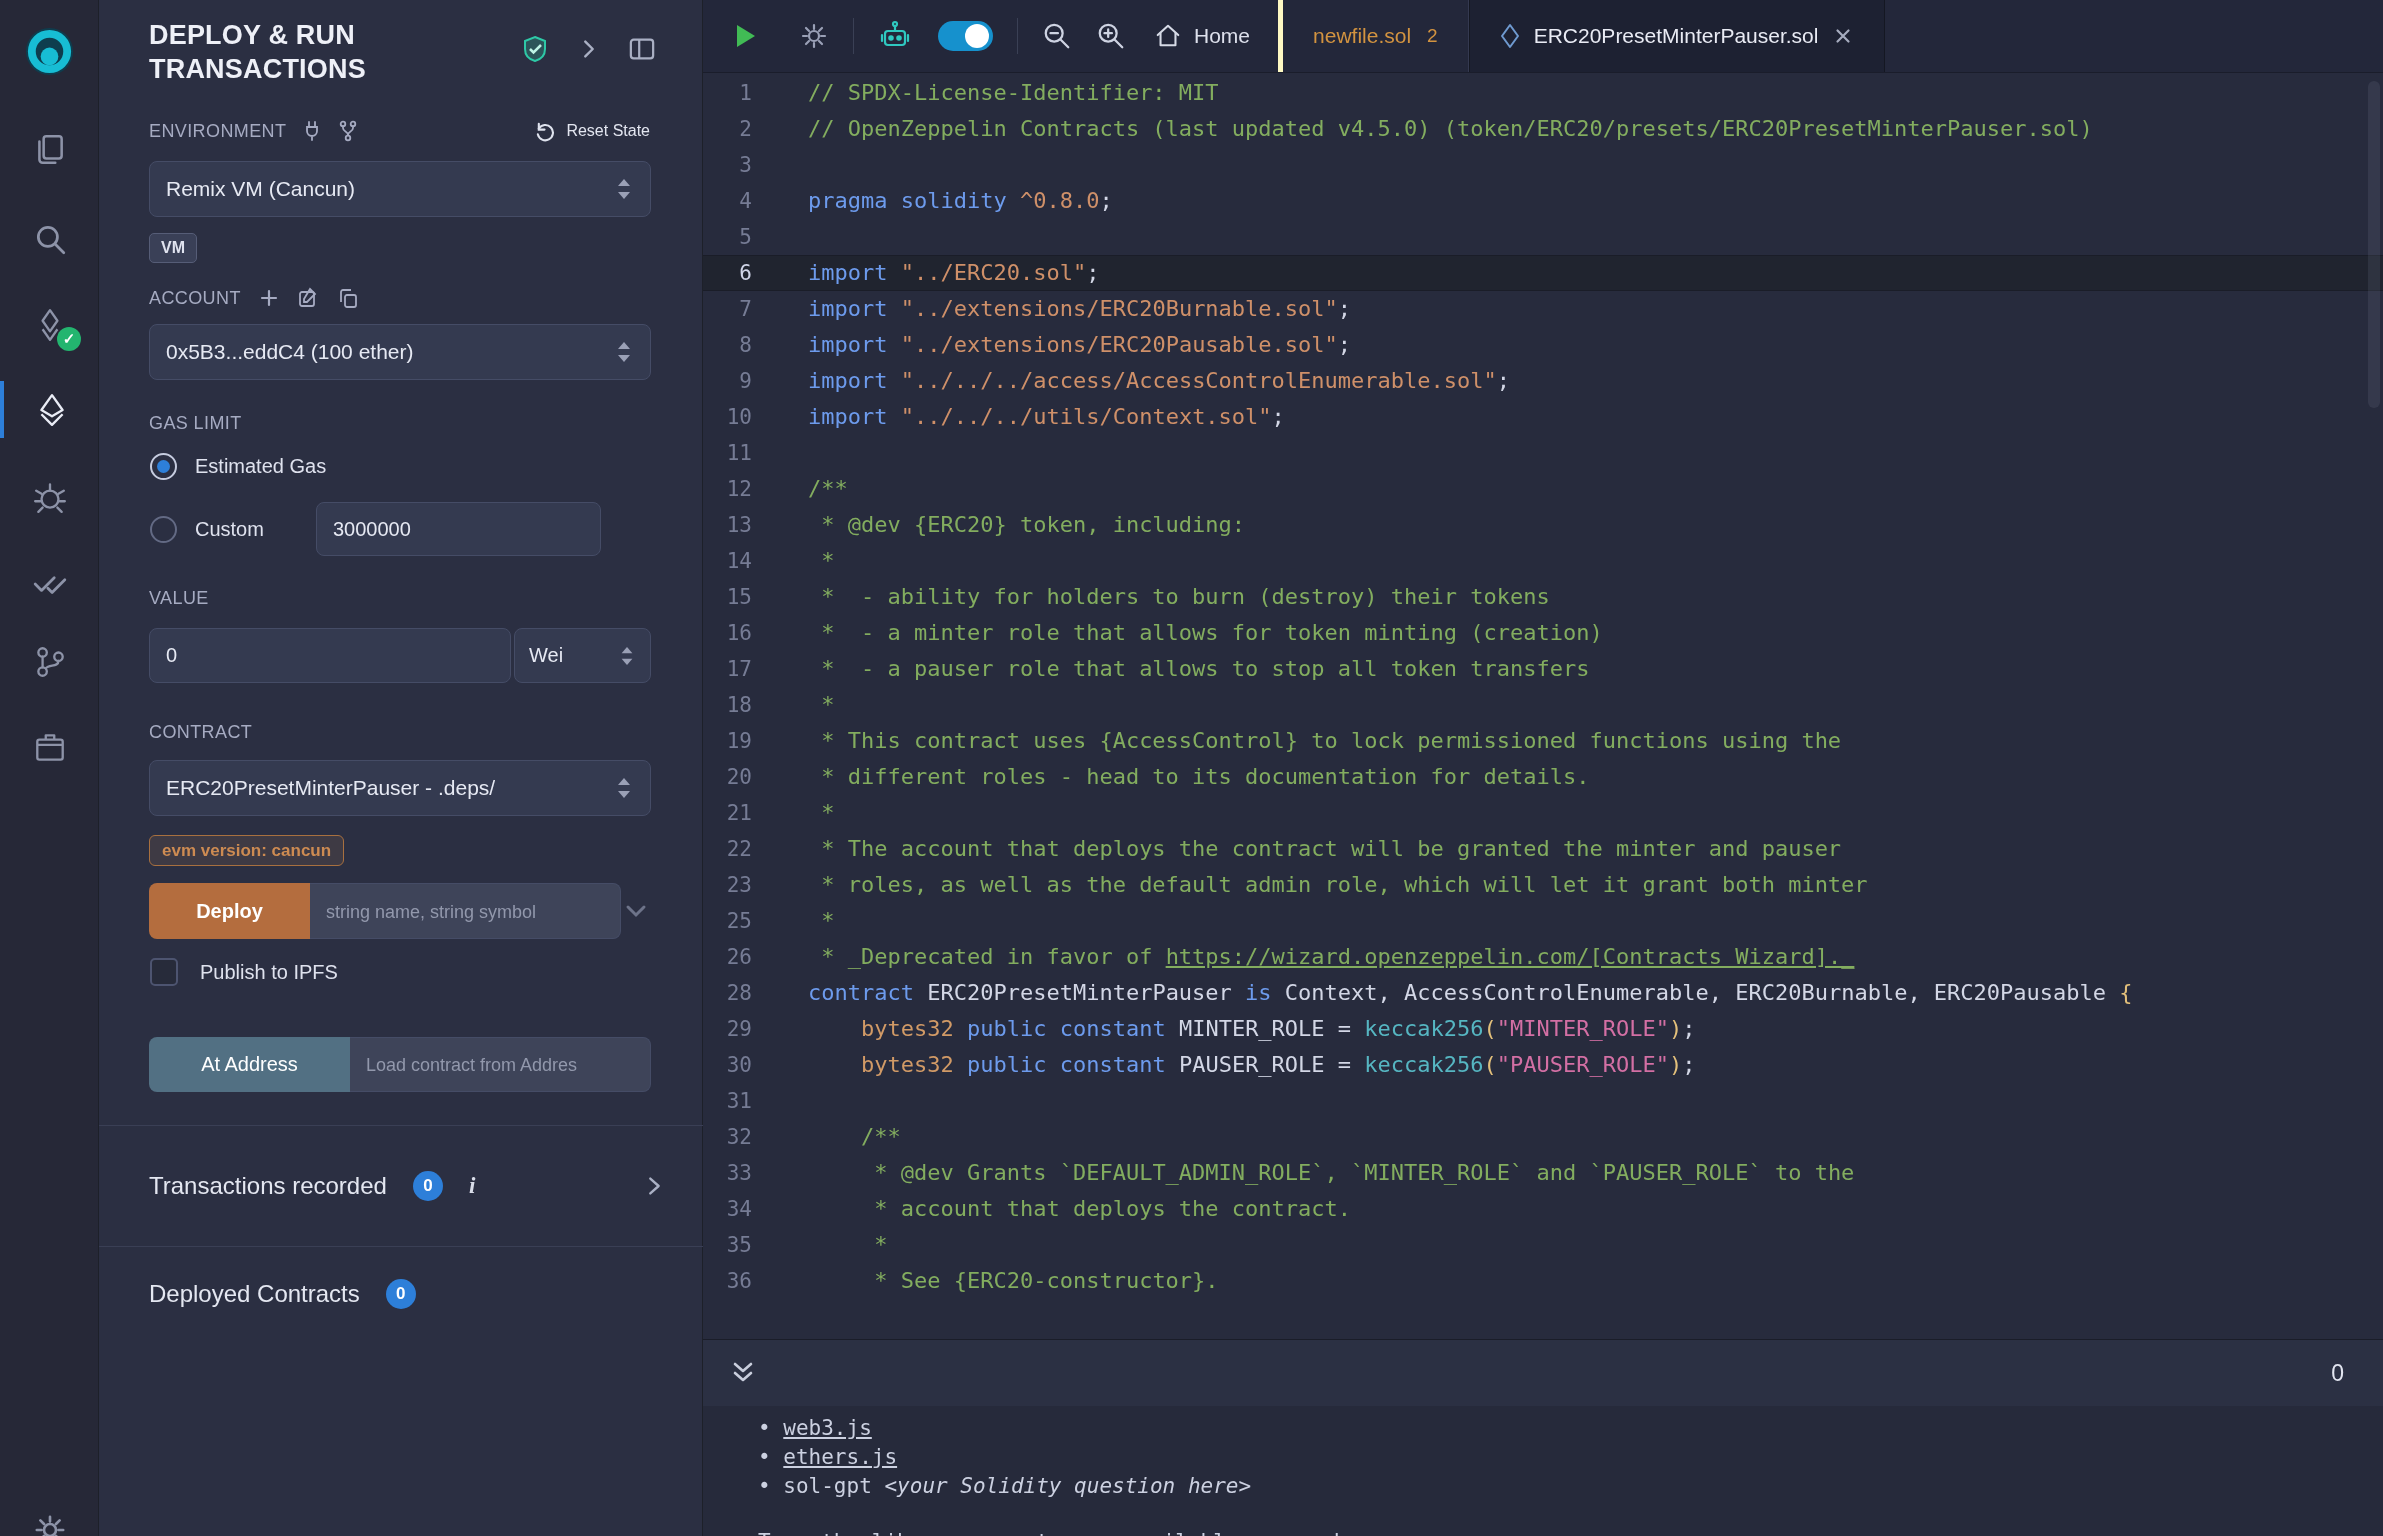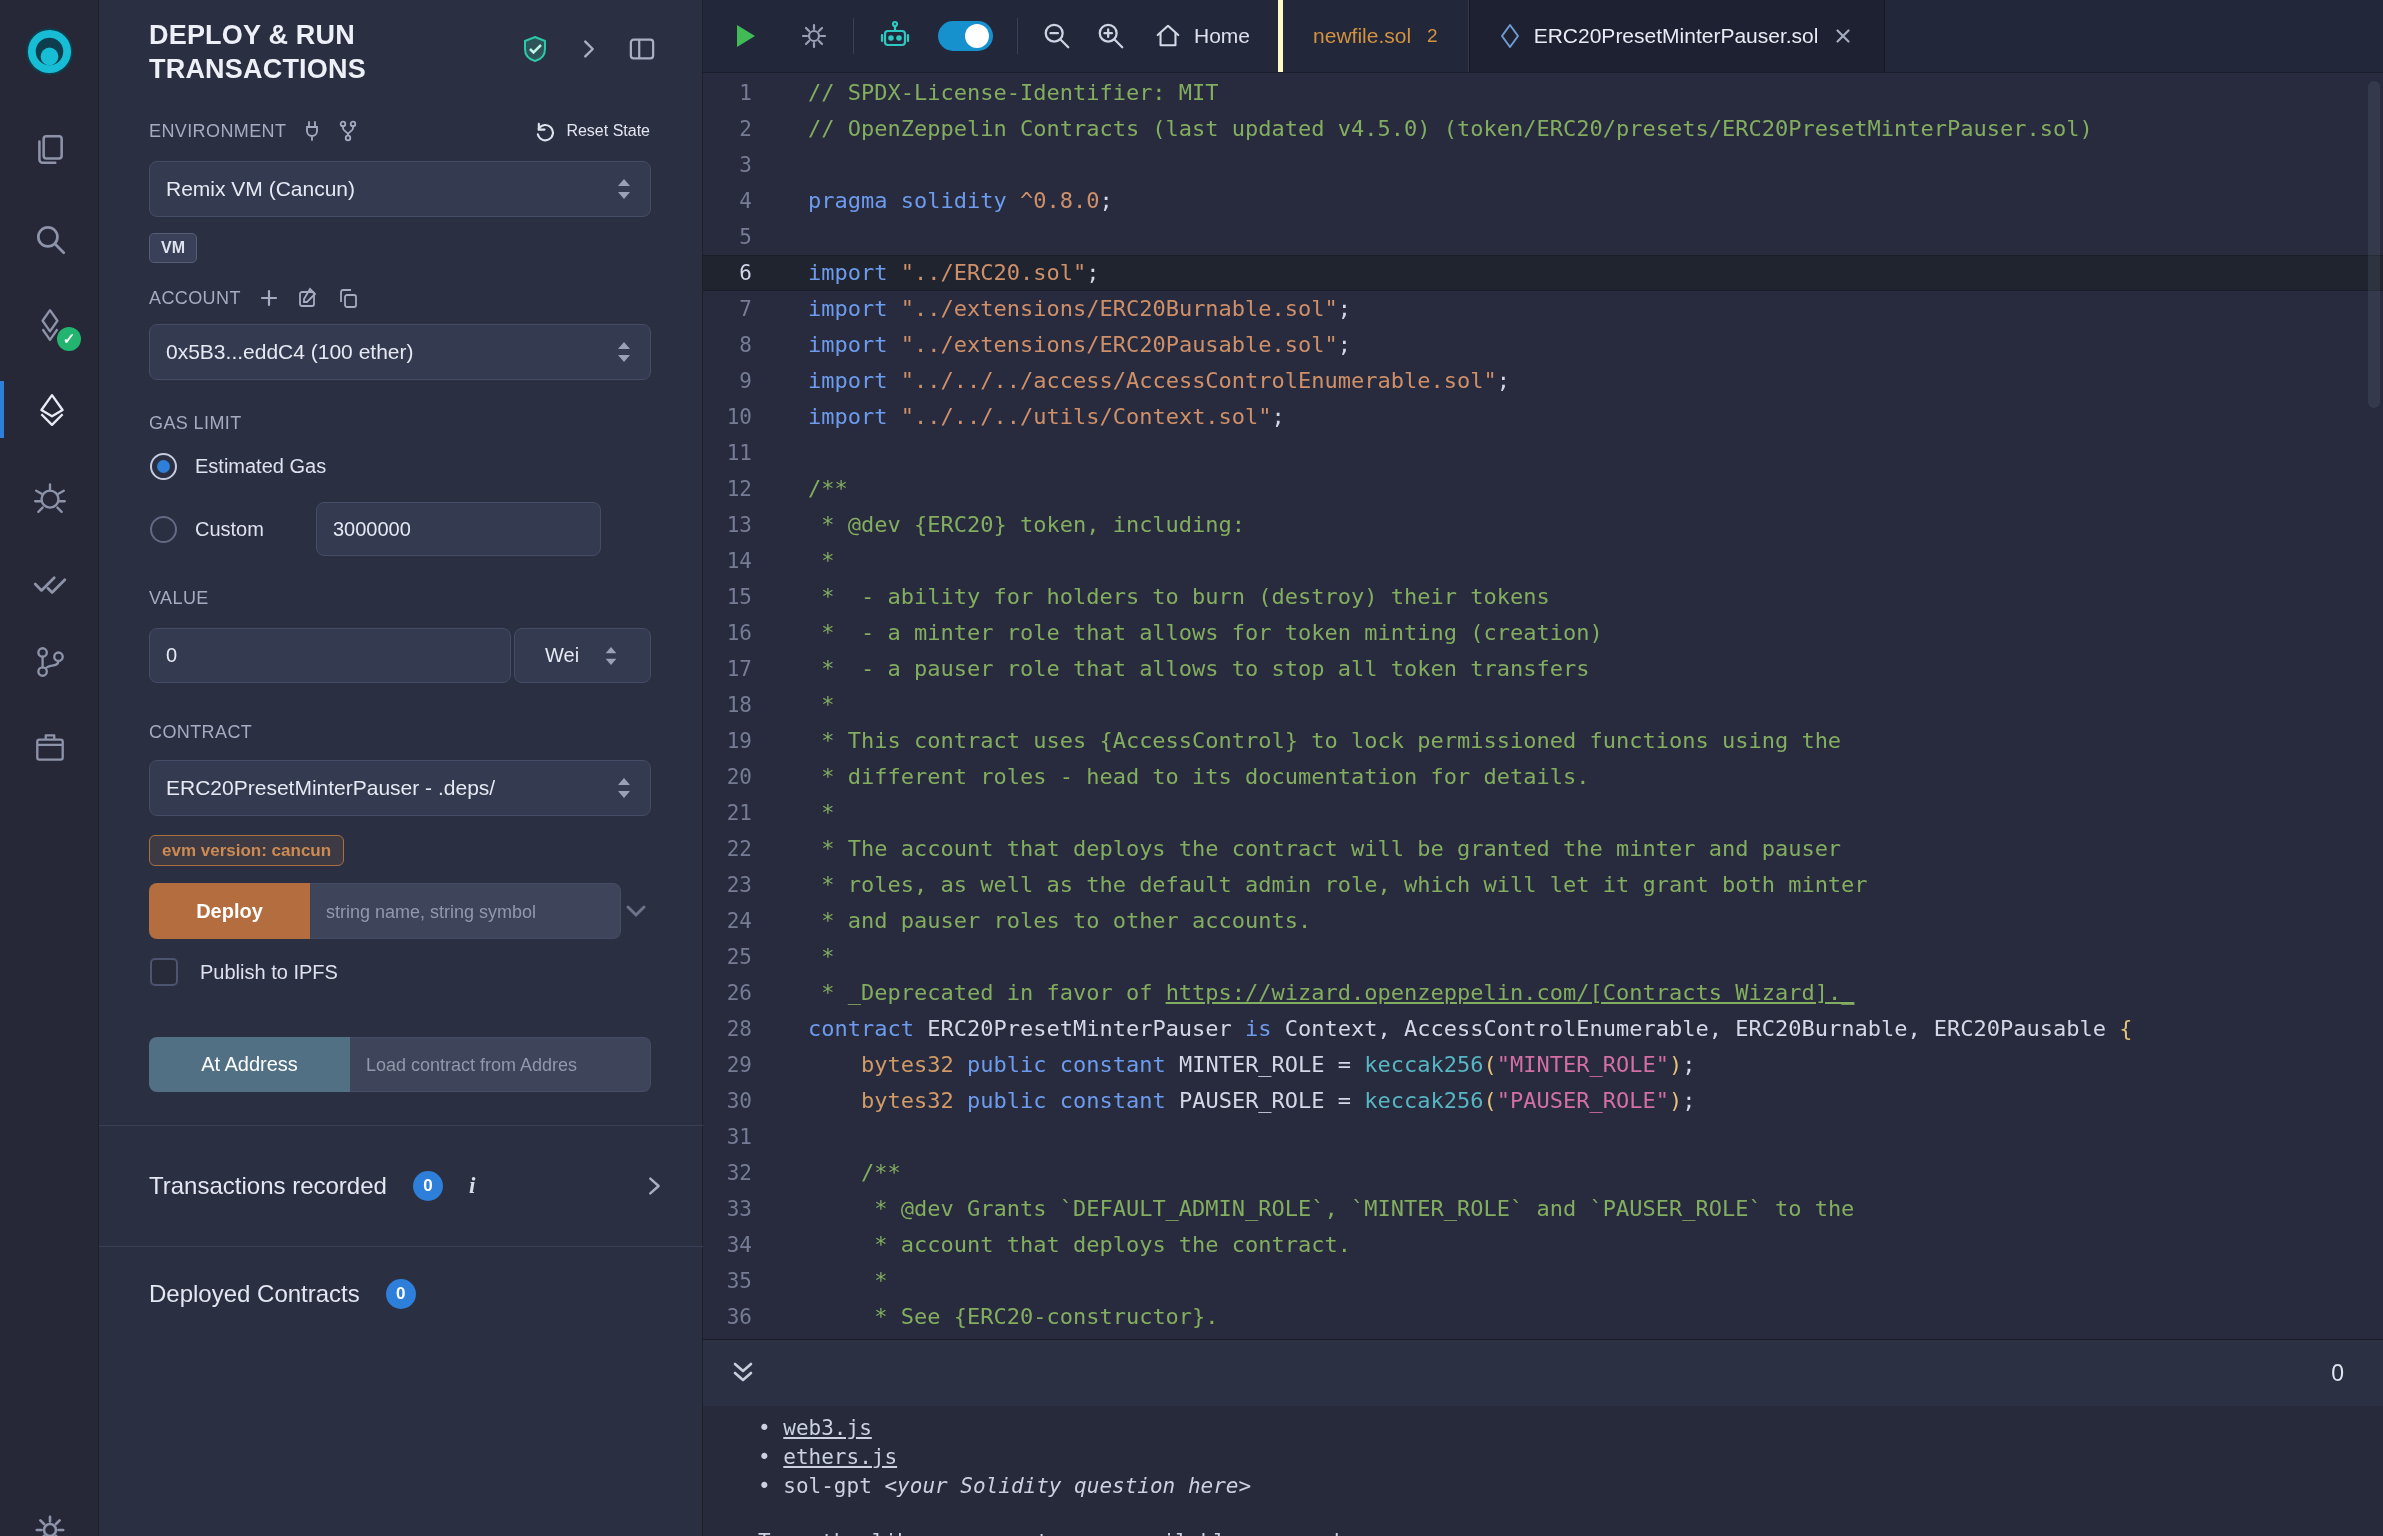--- a/index.html
+++ b/index.html
@@ -42,21 +42,21 @@
   .radio-row2{left:51px;top:516px;gap:18px}
   .radio{width:27px;height:27px;border-radius:50%;border:2px solid #636a84;background:var(--panel);position:relative;cursor:pointer;flex:none}
   .radio.checked{border-color:#c6ccdf}
   .radio.checked::after{content:"";position:absolute;left:5px;top:5px;width:13px;height:13px;border-radius:50%;background:var(--blue)}
   .opt-label{font-size:20px;color:#dfe2ee}
   .text-input{background:var(--input-bg);border:1px solid var(--input-border);border-radius:8px;color:var(--text);font-size:20px;padding:8px 16px;font-family:"Liberation Sans",sans-serif;outline:none}
   .text-input::placeholder{color:var(--muted2);font-size:18px}
   .custom-input{position:absolute;left:217px;top:502px;width:285px;height:54px}
   .value-label{position:absolute;left:50px;top:588px}
   .value-input{position:absolute;left:50px;top:628px;width:362px;height:55px}
-  .wei-box{position:absolute;left:415px;top:628px;width:137px;height:55px;background:var(--input-bg);border:1px solid var(--input-border);border-radius:8px;display:flex;align-items:center;padding:0 30px;font-size:20px;cursor:pointer}
+  .wei-box{position:absolute;left:415px;top:628px;width:137px;height:55px;background:var(--input-bg);border:1px solid var(--input-border);border-radius:8px;display:flex;align-items:center;padding:0 14px;font-size:20px;cursor:pointer}
   .wei-box .stepper{margin-left:auto}
   .contract-label{position:absolute;left:50px;top:722px}
   .contract-select{left:50px;top:760px;width:502px;height:56px}
   .contract-select .txt{white-space:nowrap;overflow:hidden;max-width:436px}
   .evm-badge{position:absolute;left:50px;top:835px;height:31px;padding:0 12px;display:flex;align-items:center;border:1px solid #a8703f;border-radius:6px;background:rgba(205,139,82,.12);color:var(--evm-orange);font-size:17px;font-weight:700}
   .deploy-row{left:50px;top:883px;width:502px;height:56px}
   .btn{display:flex;align-items:center;justify-content:center;font-size:20px;color:#fff;cursor:pointer;flex:none}
   .deploy-btn{width:161px;height:56px;background:var(--orange-btn);border-radius:8px 0 0 8px;font-weight:600}
   .deploy-input{width:311px;height:56px;background:var(--input-bg2);border:1px solid var(--input-border);border-left:none;border-radius:0 8px 8px 0}
   .row-chev{width:30px;display:flex;justify-content:center;cursor:pointer}
@@ -409,21 +409,20 @@
         <div class="code-line"><span class="gutter">14</span><span class="code-text"><span class="tk-c"> *</span></span></div>
         <div class="code-line"><span class="gutter">15</span><span class="code-text"><span class="tk-c"> *  - ability for holders to burn (destroy) their tokens</span></span></div>
         <div class="code-line"><span class="gutter">16</span><span class="code-text"><span class="tk-c"> *  - a minter role that allows for token minting (creation)</span></span></div>
         <div class="code-line"><span class="gutter">17</span><span class="code-text"><span class="tk-c"> *  - a pauser role that allows to stop all token transfers</span></span></div>
         <div class="code-line"><span class="gutter">18</span><span class="code-text"><span class="tk-c"> *</span></span></div>
         <div class="code-line"><span class="gutter">19</span><span class="code-text"><span class="tk-c"> * This contract uses {AccessControl} to lock permissioned functions using the</span></span></div>
         <div class="code-line"><span class="gutter">20</span><span class="code-text"><span class="tk-c"> * different roles - head to its documentation for details.</span></span></div>
         <div class="code-line"><span class="gutter">21</span><span class="code-text"><span class="tk-c"> *</span></span></div>
         <div class="code-line"><span class="gutter">22</span><span class="code-text"><span class="tk-c"> * The account that deploys the contract will be granted the minter and pauser</span></span></div>
         <div class="code-line"><span class="gutter">23</span><span class="code-text"><span class="tk-c"> * roles, as well as the default admin role, which will let it grant both minter</span></span></div>
-        <div class="code-line"><span class="gutter">24</span><span class="code-text"><span class="tk-c"> * and pauser roles to other accounts.</span></span></div>
         <div class="code-line"><span class="gutter">25</span><span class="code-text"><span class="tk-c"> *</span></span></div>
         <div class="code-line"><span class="gutter">26</span><span class="code-text"><span class="tk-c"> * _Deprecated in favor of </span><span class="tk-u">https://wizard.openzeppelin.com/[Contracts Wizard]._</span></span></div>
         <div class="code-line"><span class="gutter">28</span><span class="code-text"><span class="tk-k">contract</span><span class="tk-d"> ERC20PresetMinterPauser </span><span class="tk-k">is</span><span class="tk-d"> Context, AccessControlEnumerable, ERC20Burnable, ERC20Pausable </span><span class="tk-p">{</span></span></div>
         <div class="code-line"><span class="gutter">29</span><span class="code-text"><span class="tk-d">    </span><span class="tk-t">bytes32</span><span class="tk-d"> </span><span class="tk-k">public</span><span class="tk-d"> </span><span class="tk-k">constant</span><span class="tk-d"> MINTER_ROLE = </span><span class="tk-f">keccak256</span><span class="tk-p">(</span><span class="tk-s2">"MINTER_ROLE"</span><span class="tk-p">)</span><span class="tk-d">;</span></span></div>
         <div class="code-line"><span class="gutter">30</span><span class="code-text"><span class="tk-d">    </span><span class="tk-t">bytes32</span><span class="tk-d"> </span><span class="tk-k">public</span><span class="tk-d"> </span><span class="tk-k">constant</span><span class="tk-d"> PAUSER_ROLE = </span><span class="tk-f">keccak256</span><span class="tk-p">(</span><span class="tk-s2">"PAUSER_ROLE"</span><span class="tk-p">)</span><span class="tk-d">;</span></span></div>
         <div class="code-line"><span class="gutter">31</span><span class="code-text"></span></div>
         <div class="code-line"><span class="gutter">32</span><span class="code-text"><span class="tk-d">    </span><span class="tk-c">/**</span></span></div>
         <div class="code-line"><span class="gutter">33</span><span class="code-text"><span class="tk-d">    </span><span class="tk-c"> * @dev Grants `DEFAULT_ADMIN_ROLE`, `MINTER_ROLE` and `PAUSER_ROLE` to the</span></span></div>
         <div class="code-line"><span class="gutter">34</span><span class="code-text"><span class="tk-d">    </span><span class="tk-c"> * account that deploys the contract.</span></span></div>
         <div class="code-line"><span class="gutter">35</span><span class="code-text"><span class="tk-d">    </span><span class="tk-c"> *</span></span></div>

